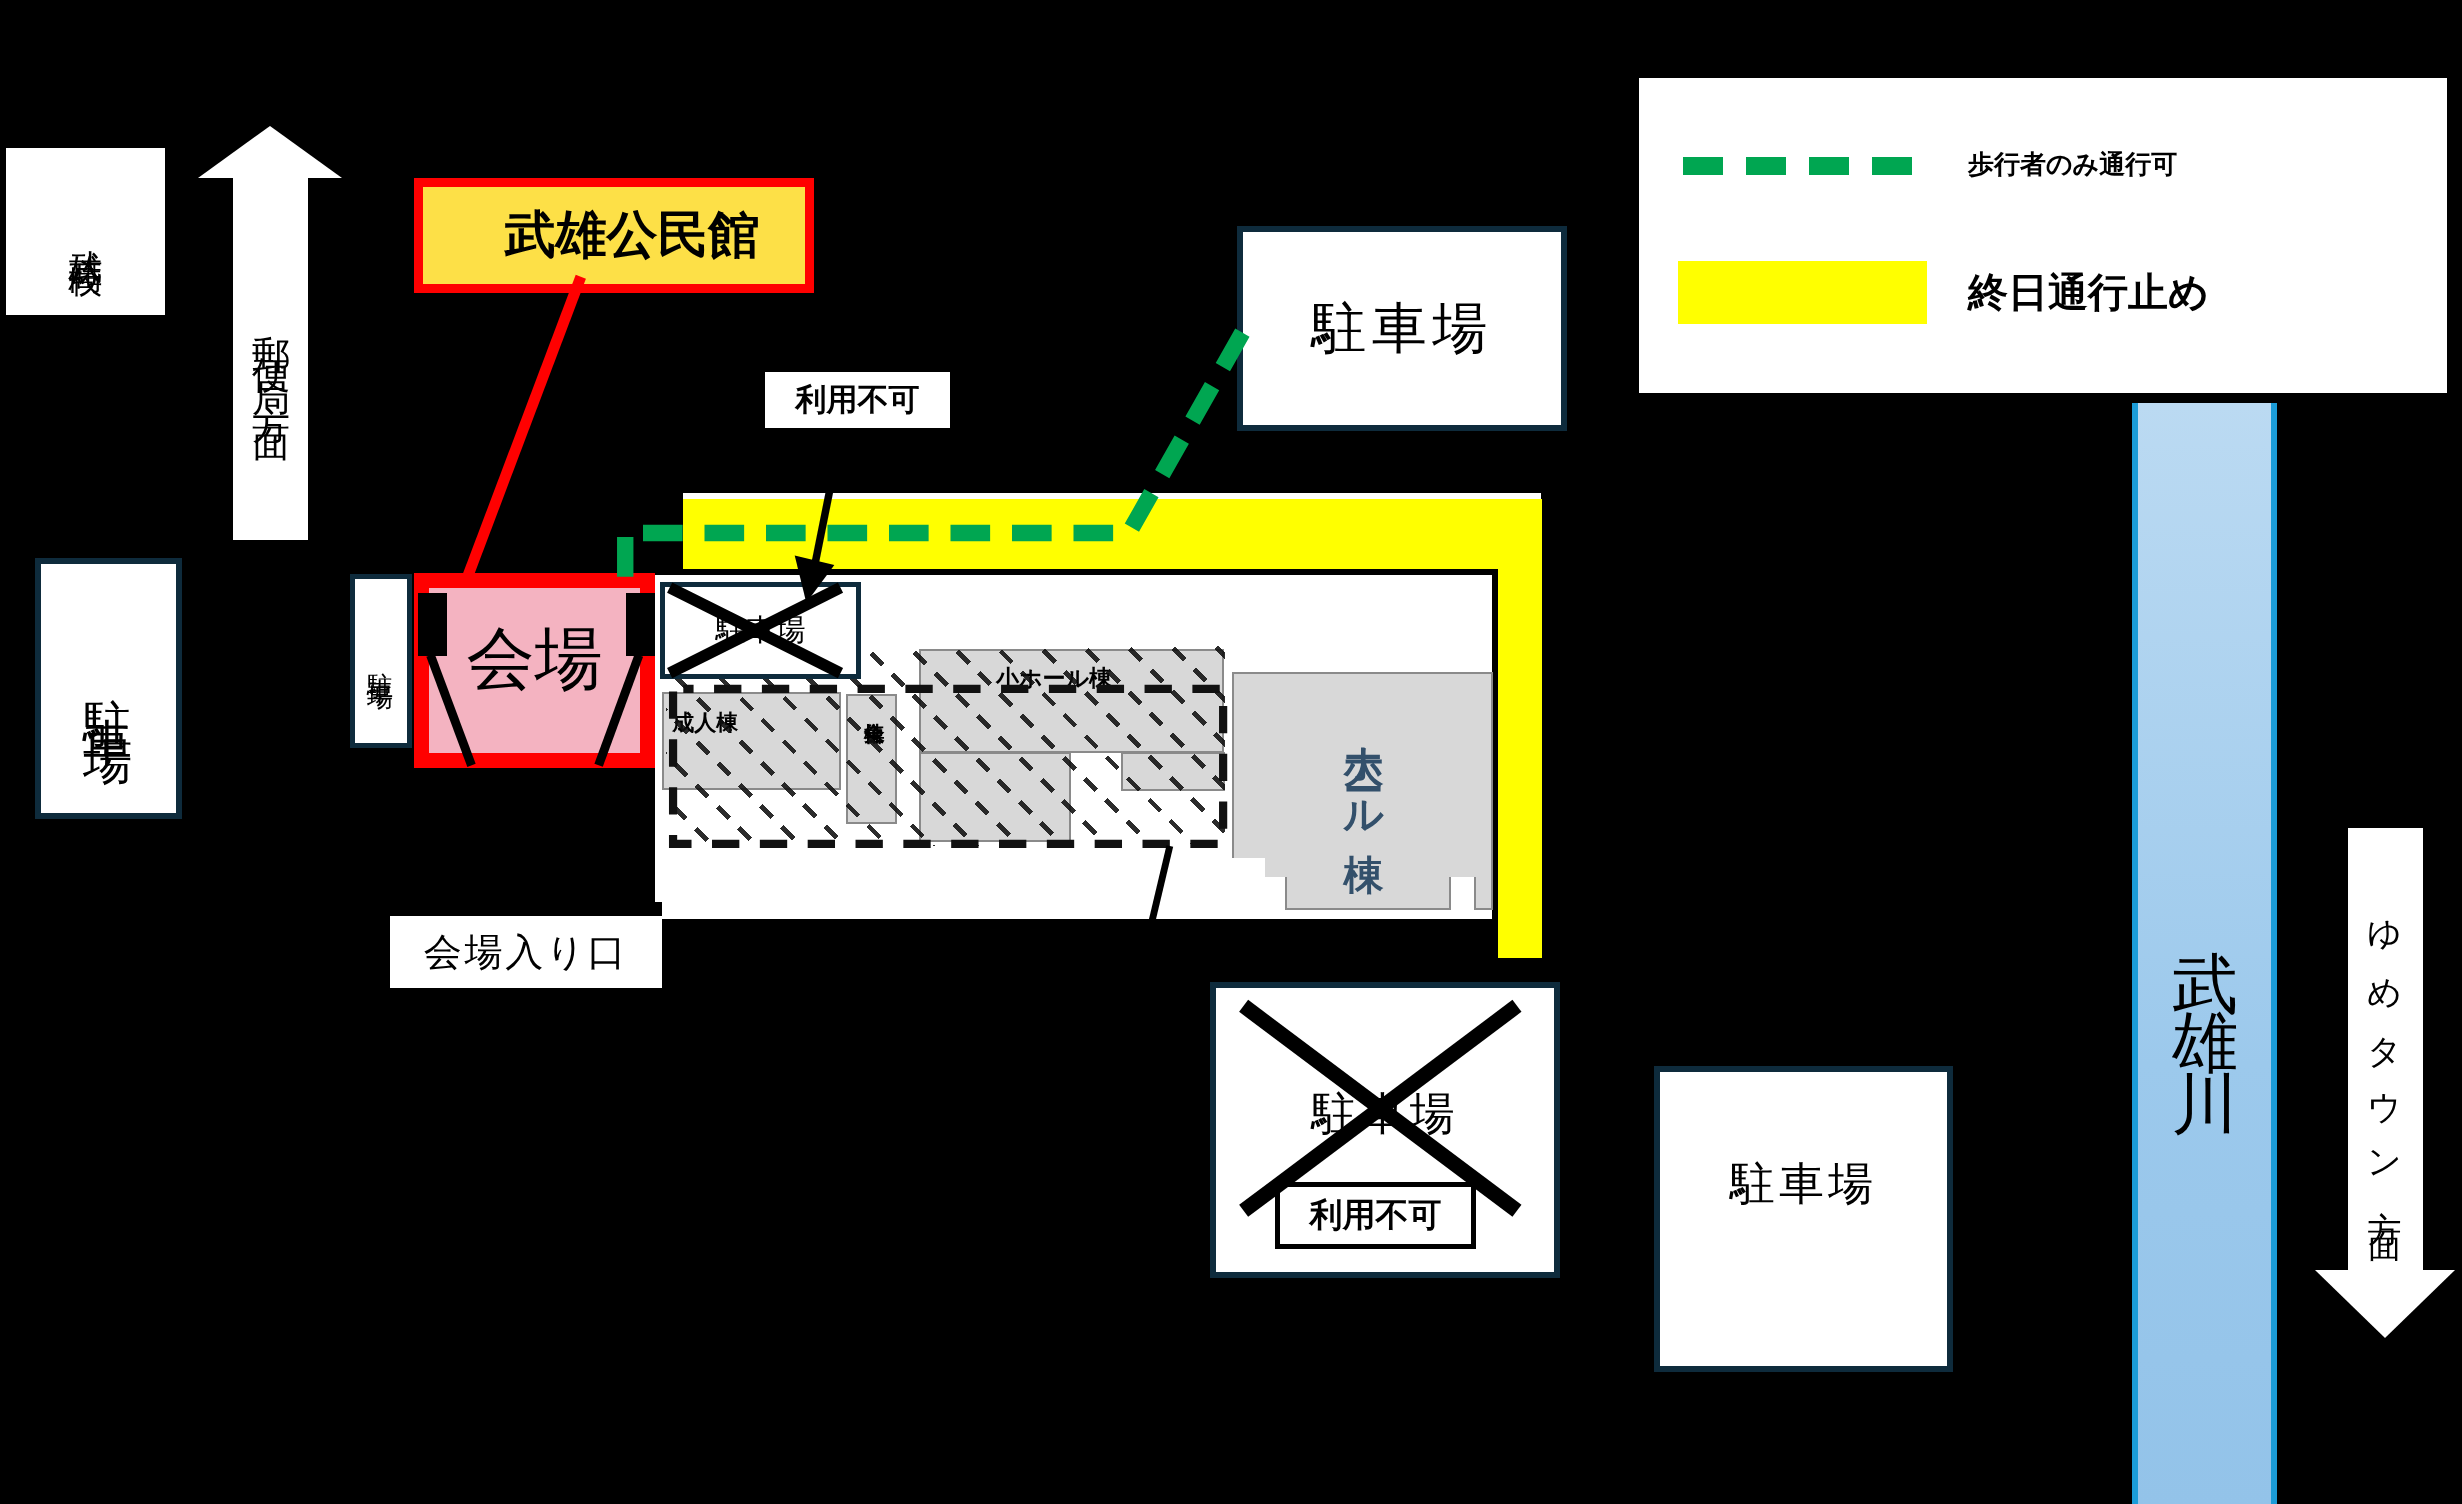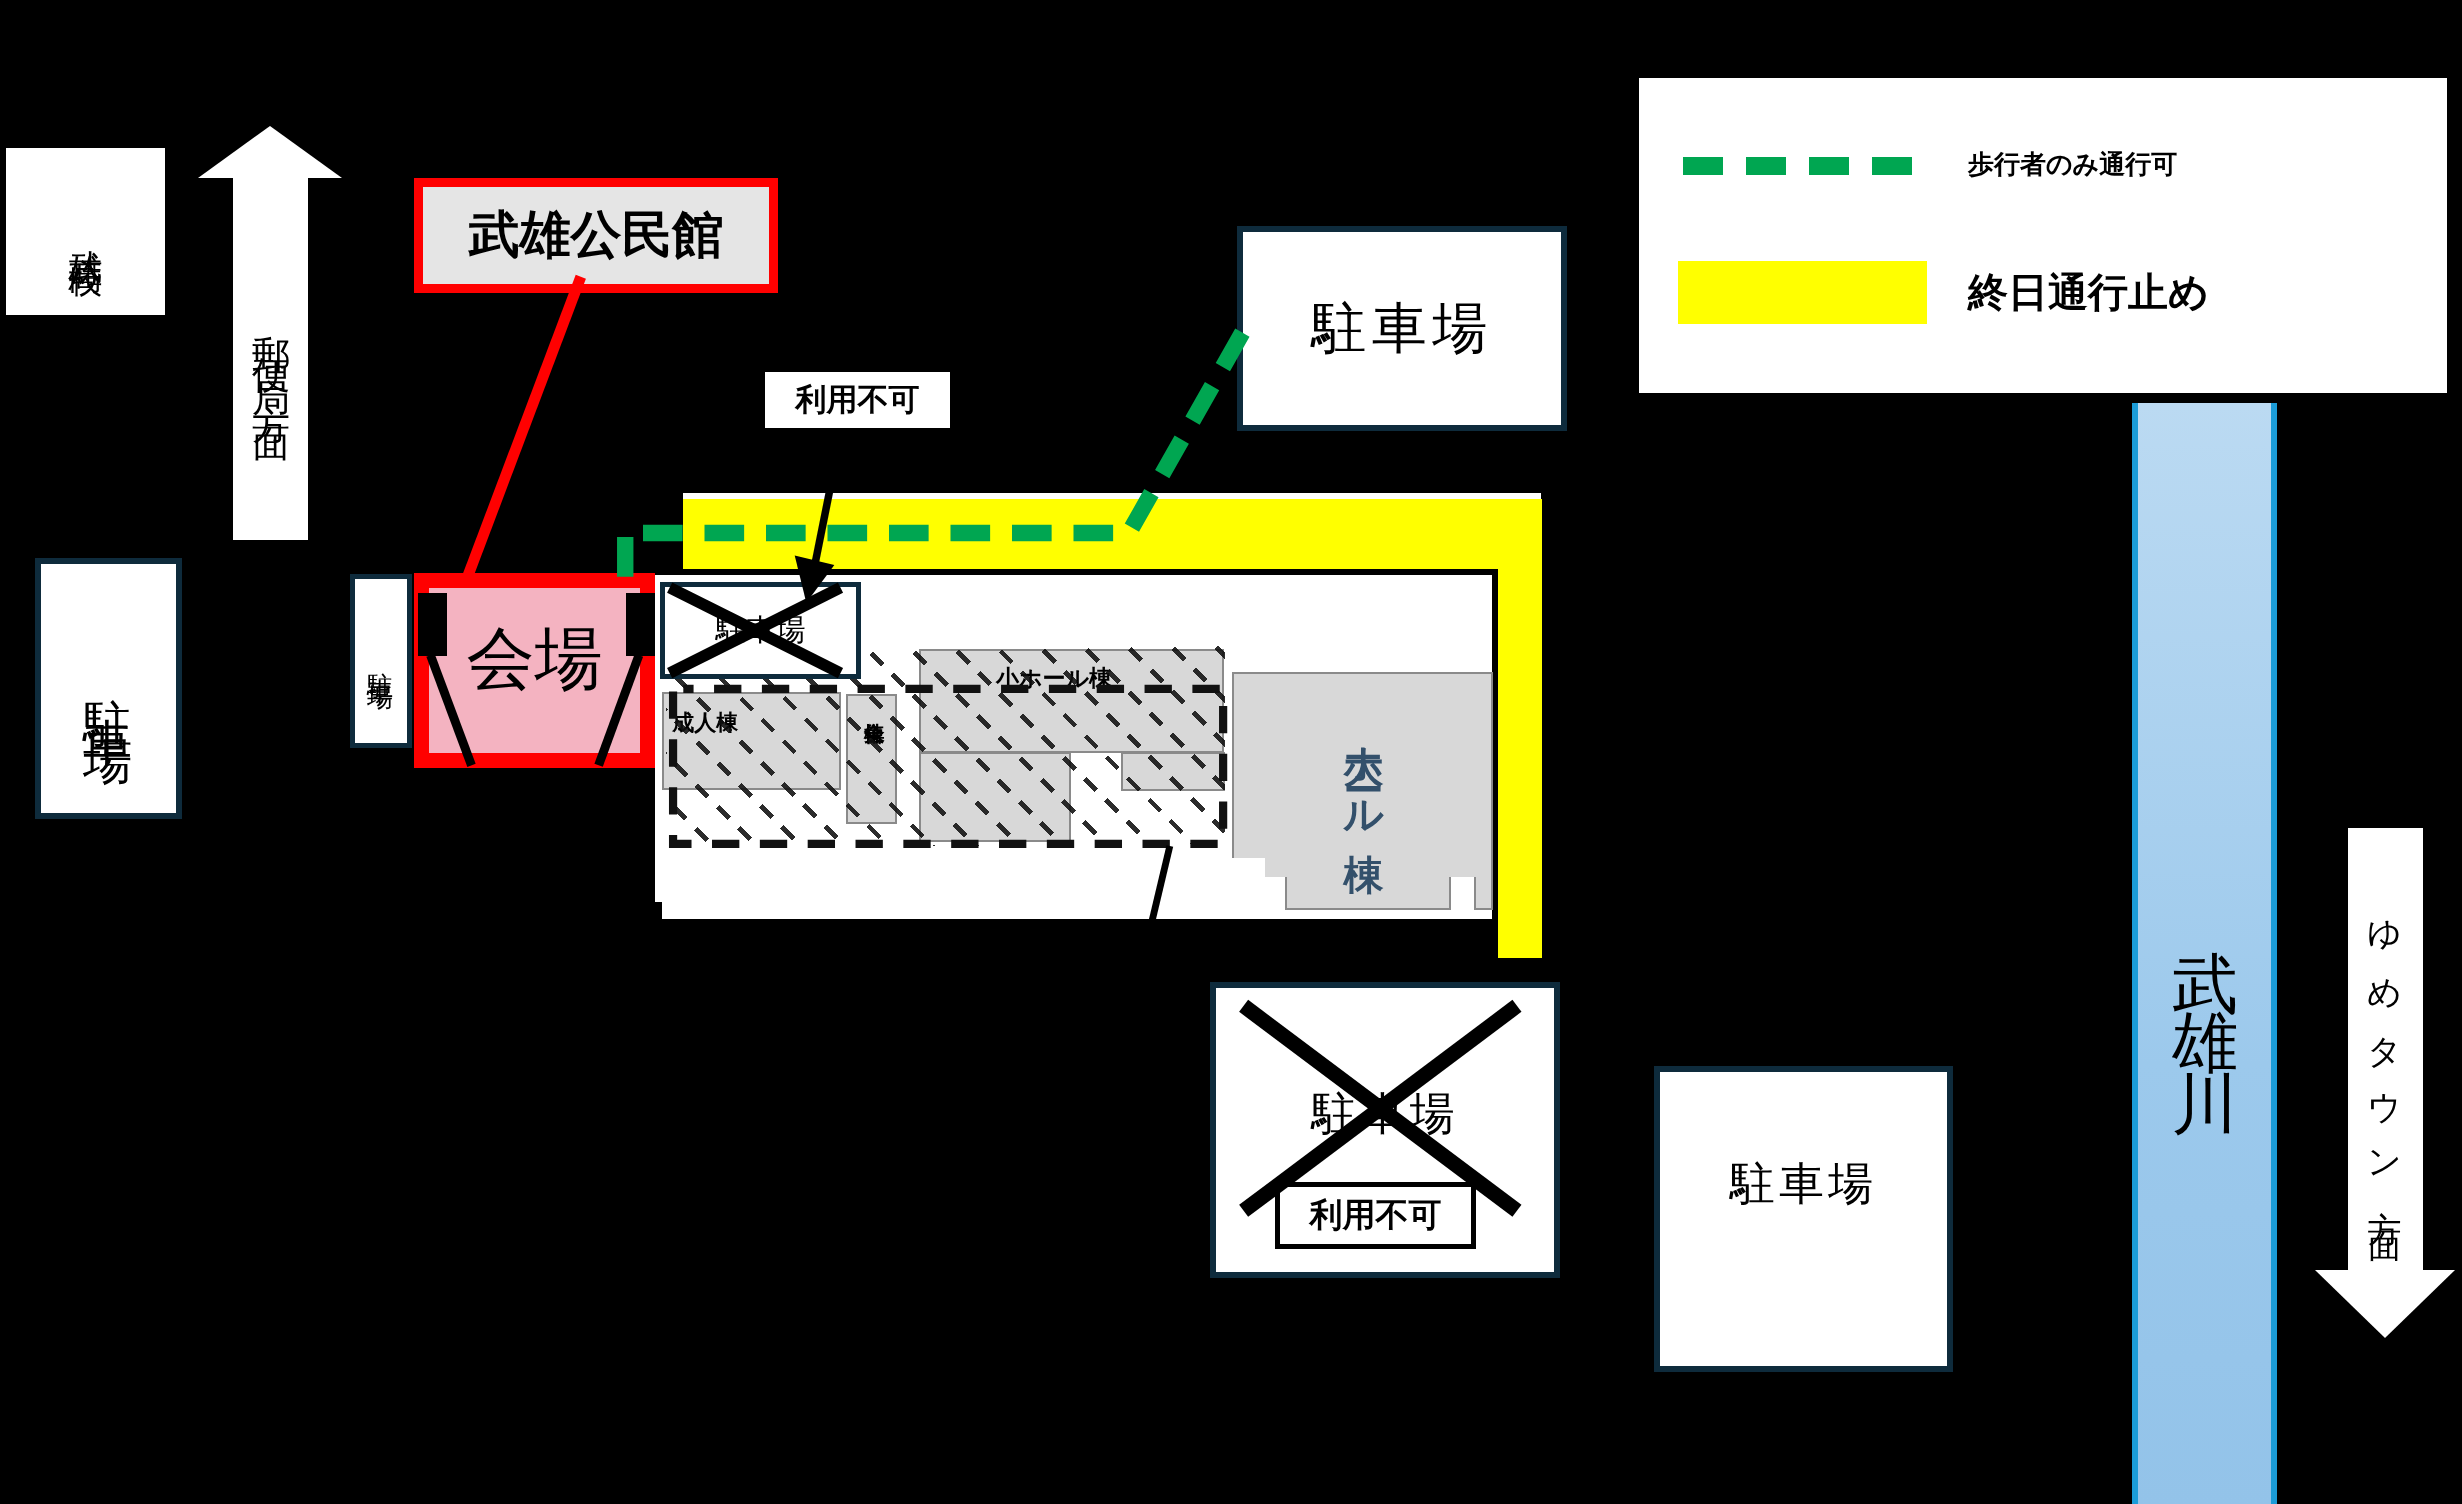--- a/index.html
+++ b/index.html
@@ -15,22 +15,22 @@
   
   #hs-box{left:6.2px;top:148px;width:159px;height:167px;background:#fff;}
   #hs-box span{font-size:34px;letter-spacing:4.1px;}
   #po-shaft{left:233px;top:175px;width:75px;height:365px;background:#fff;}
   #po-head{left:198px;top:126px;width:0;height:0;
     border-left:72px solid transparent;border-right:72px solid transparent;border-bottom:52px solid #fff;}
   #po-label{left:233px;top:191px;width:75px;height:342px;font-size:38px;letter-spacing:23px;}
   #west-parking{left:35px;top:558px;width:135px;height:249px;}
   #west-parking span{font-size:49px;letter-spacing:20.5px;}
   
-  #cc-label{left:414px;top:178px;width:346px;height:97px;background:#e5e5e5;border:9.6px solid #FF0000;
-    font-weight:bold;font-size:51px;}
+  #cc-label{left:414px;top:178px;width:346px;height:97px;background:#fde047;border:9.6px solid #FF0000;
+    font-weight:bold;font-size:51px;padding-left:36px;}
   
   #venue-box{left:414px;top:573px;width:241px;height:195px;background:#F4B3C1;border:15px solid #FF0000;box-sizing:border-box;}
   #venue-box .lbl{position:absolute;left:0;top:26px;width:100%;text-align:center;font-size:68px;}
   #gate-l{left:418px;top:593px;width:29px;height:63px;background:#000;}
   #gate-r{left:626px;top:593px;width:29px;height:63px;background:#000;}
   #side-parking{left:350px;top:574px;width:52px;height:164px;border-width:5.5px;}
   #side-parking span{font-size:26px;letter-spacing:6.8px;}
   #entrance-label{left:390px;top:916px;width:272px;height:72px;background:#fff;font-size:38px;letter-spacing:2.7px;}
   
   #yellow-topline{left:683px;top:493px;width:858px;height:5.5px;background:#fff;}
@@ -132,20 +132,23 @@
   <div class="abs" id="venue-box">
     <div class="lbl">会場</div>
   </div>
   <div class="abs" id="gate-l"></div>
   <div class="abs" id="gate-r"></div>
 
   <div class="abs pink navyb flexc vtext" id="side-parking">
     <span>駐車場</span>
   </div>
 
+  <div class="abs flexc" id="entrance-label">
+    <span>会場入り口</span>
+  </div>
 
   <div class="abs flexc" id="cc-label">
     <span>武雄公民館</span>
   </div>
 
   <div class="abs flexc" id="hs-box">
     <span class="vtext">武雄高校</span>
   </div>
   <div class="abs" id="po-shaft"></div>
   <div class="abs" id="po-head"></div>

